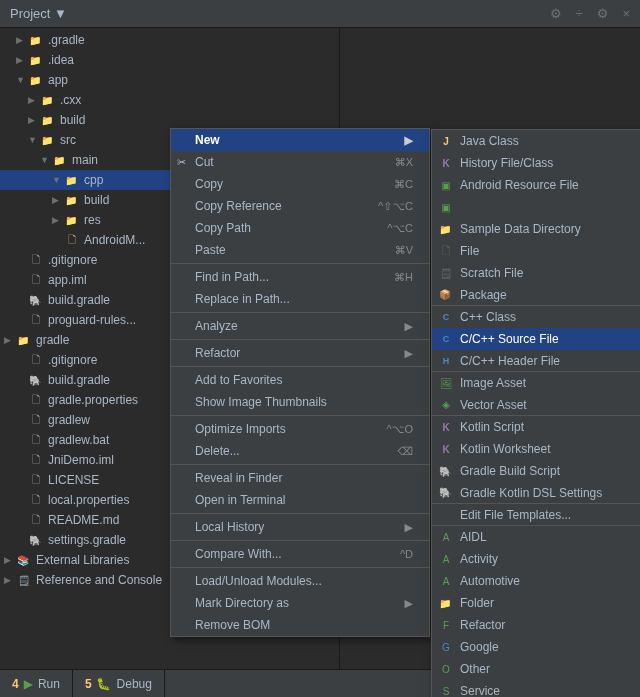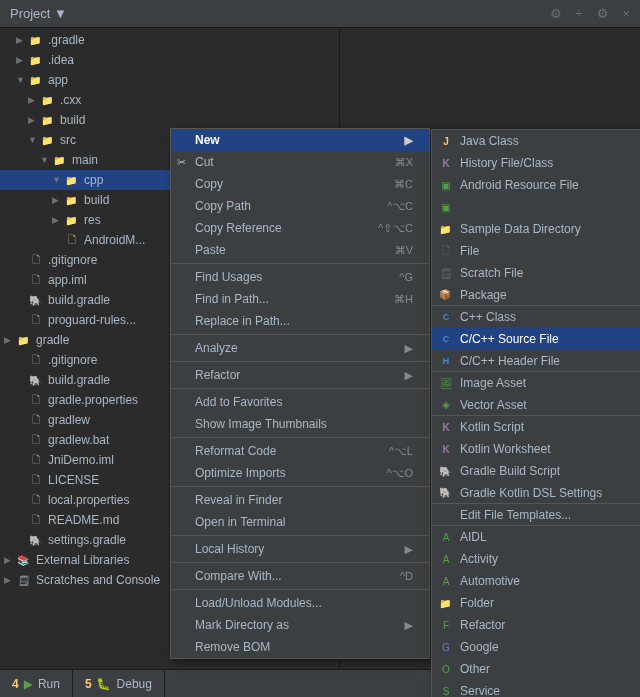--- a/index.html
+++ b/index.html
@@ -409,21 +409,21 @@
         <span class="tree-indent" style="width:0px;"></span>
         <span class="tree-arrow">▶</span>
         <span class="tree-icon" style="color:#6e9ecf;">📚</span>
         <span>External Libraries</span>
       </div>
 
       <div class="tree-item">
         <span class="tree-indent" style="width:0px;"></span>
         <span class="tree-arrow">▶</span>
         <span class="tree-icon" style="color:#a9b7c6;">🗒</span>
-        <span>Scratches and Console</span>
+        <span>Reference and Console</span>
       </div>
     </div>
   </div>
 </div>
 
 <div class="context-menu">
 
   <div class="menu-item menu-section-new">
     <span>New</span>
     <span class="arrow">▶</span>
@@ -431,37 +431,33 @@
   <div class="menu-item">
     <span class="icon-left">✂</span>
     <span>Cut</span>
     <span class="shortcut">⌘X</span>
   </div>
   <div class="menu-item">
     <span>Copy</span>
     <span class="shortcut">⌘C</span>
   </div>
   <div class="menu-item">
+    <span>Copy Reference</span>
+    <span class="shortcut">^⇧⌥C</span>
+  </div>
+  <div class="menu-item">
     <span>Copy Path</span>
     <span class="shortcut">^⌥C</span>
   </div>
   <div class="menu-item">
-    <span>Copy Reference</span>
-    <span class="shortcut">^⇧⌥C</span>
-  </div>
-  <div class="menu-item">
     <span>Paste</span>
     <span class="shortcut">⌘V</span>
   </div>
   <div class="menu-separator"></div>
   <div class="menu-item">
-    <span>Find Usages</span>
-    <span class="shortcut">^G</span>
-  </div>
-  <div class="menu-item">
     <span>Find in Path...</span>
     <span class="shortcut">⌘H</span>
   </div>
   <div class="menu-item">
     <span>Replace in Path...</span>
   </div>
   <div class="menu-separator"></div>
   <div class="menu-item">
     <span>Analyze</span>
     <span class="arrow">▶</span>
@@ -473,26 +469,26 @@
   </div>
   <div class="menu-separator"></div>
   <div class="menu-item">
     <span>Add to Favorites</span>
   </div>
   <div class="menu-item">
     <span>Show Image Thumbnails</span>
   </div>
   <div class="menu-separator"></div>
   <div class="menu-item">
-    <span>Reformat Code</span>
-    <span class="shortcut">^⌥L</span>
-  </div>
-  <div class="menu-item">
     <span>Optimize Imports</span>
     <span class="shortcut">^⌥O</span>
+  </div>
+  <div class="menu-item">
+    <span>Delete...</span>
+    <span class="shortcut">⌫</span>
   </div>
   <div class="menu-separator"></div>
   <div class="menu-item">
     <span>Reveal in Finder</span>
   </div>
   <div class="menu-item">
     <span>Open in Terminal</span>
   </div>
   <div class="menu-separator"></div>
   <div class="menu-item">

